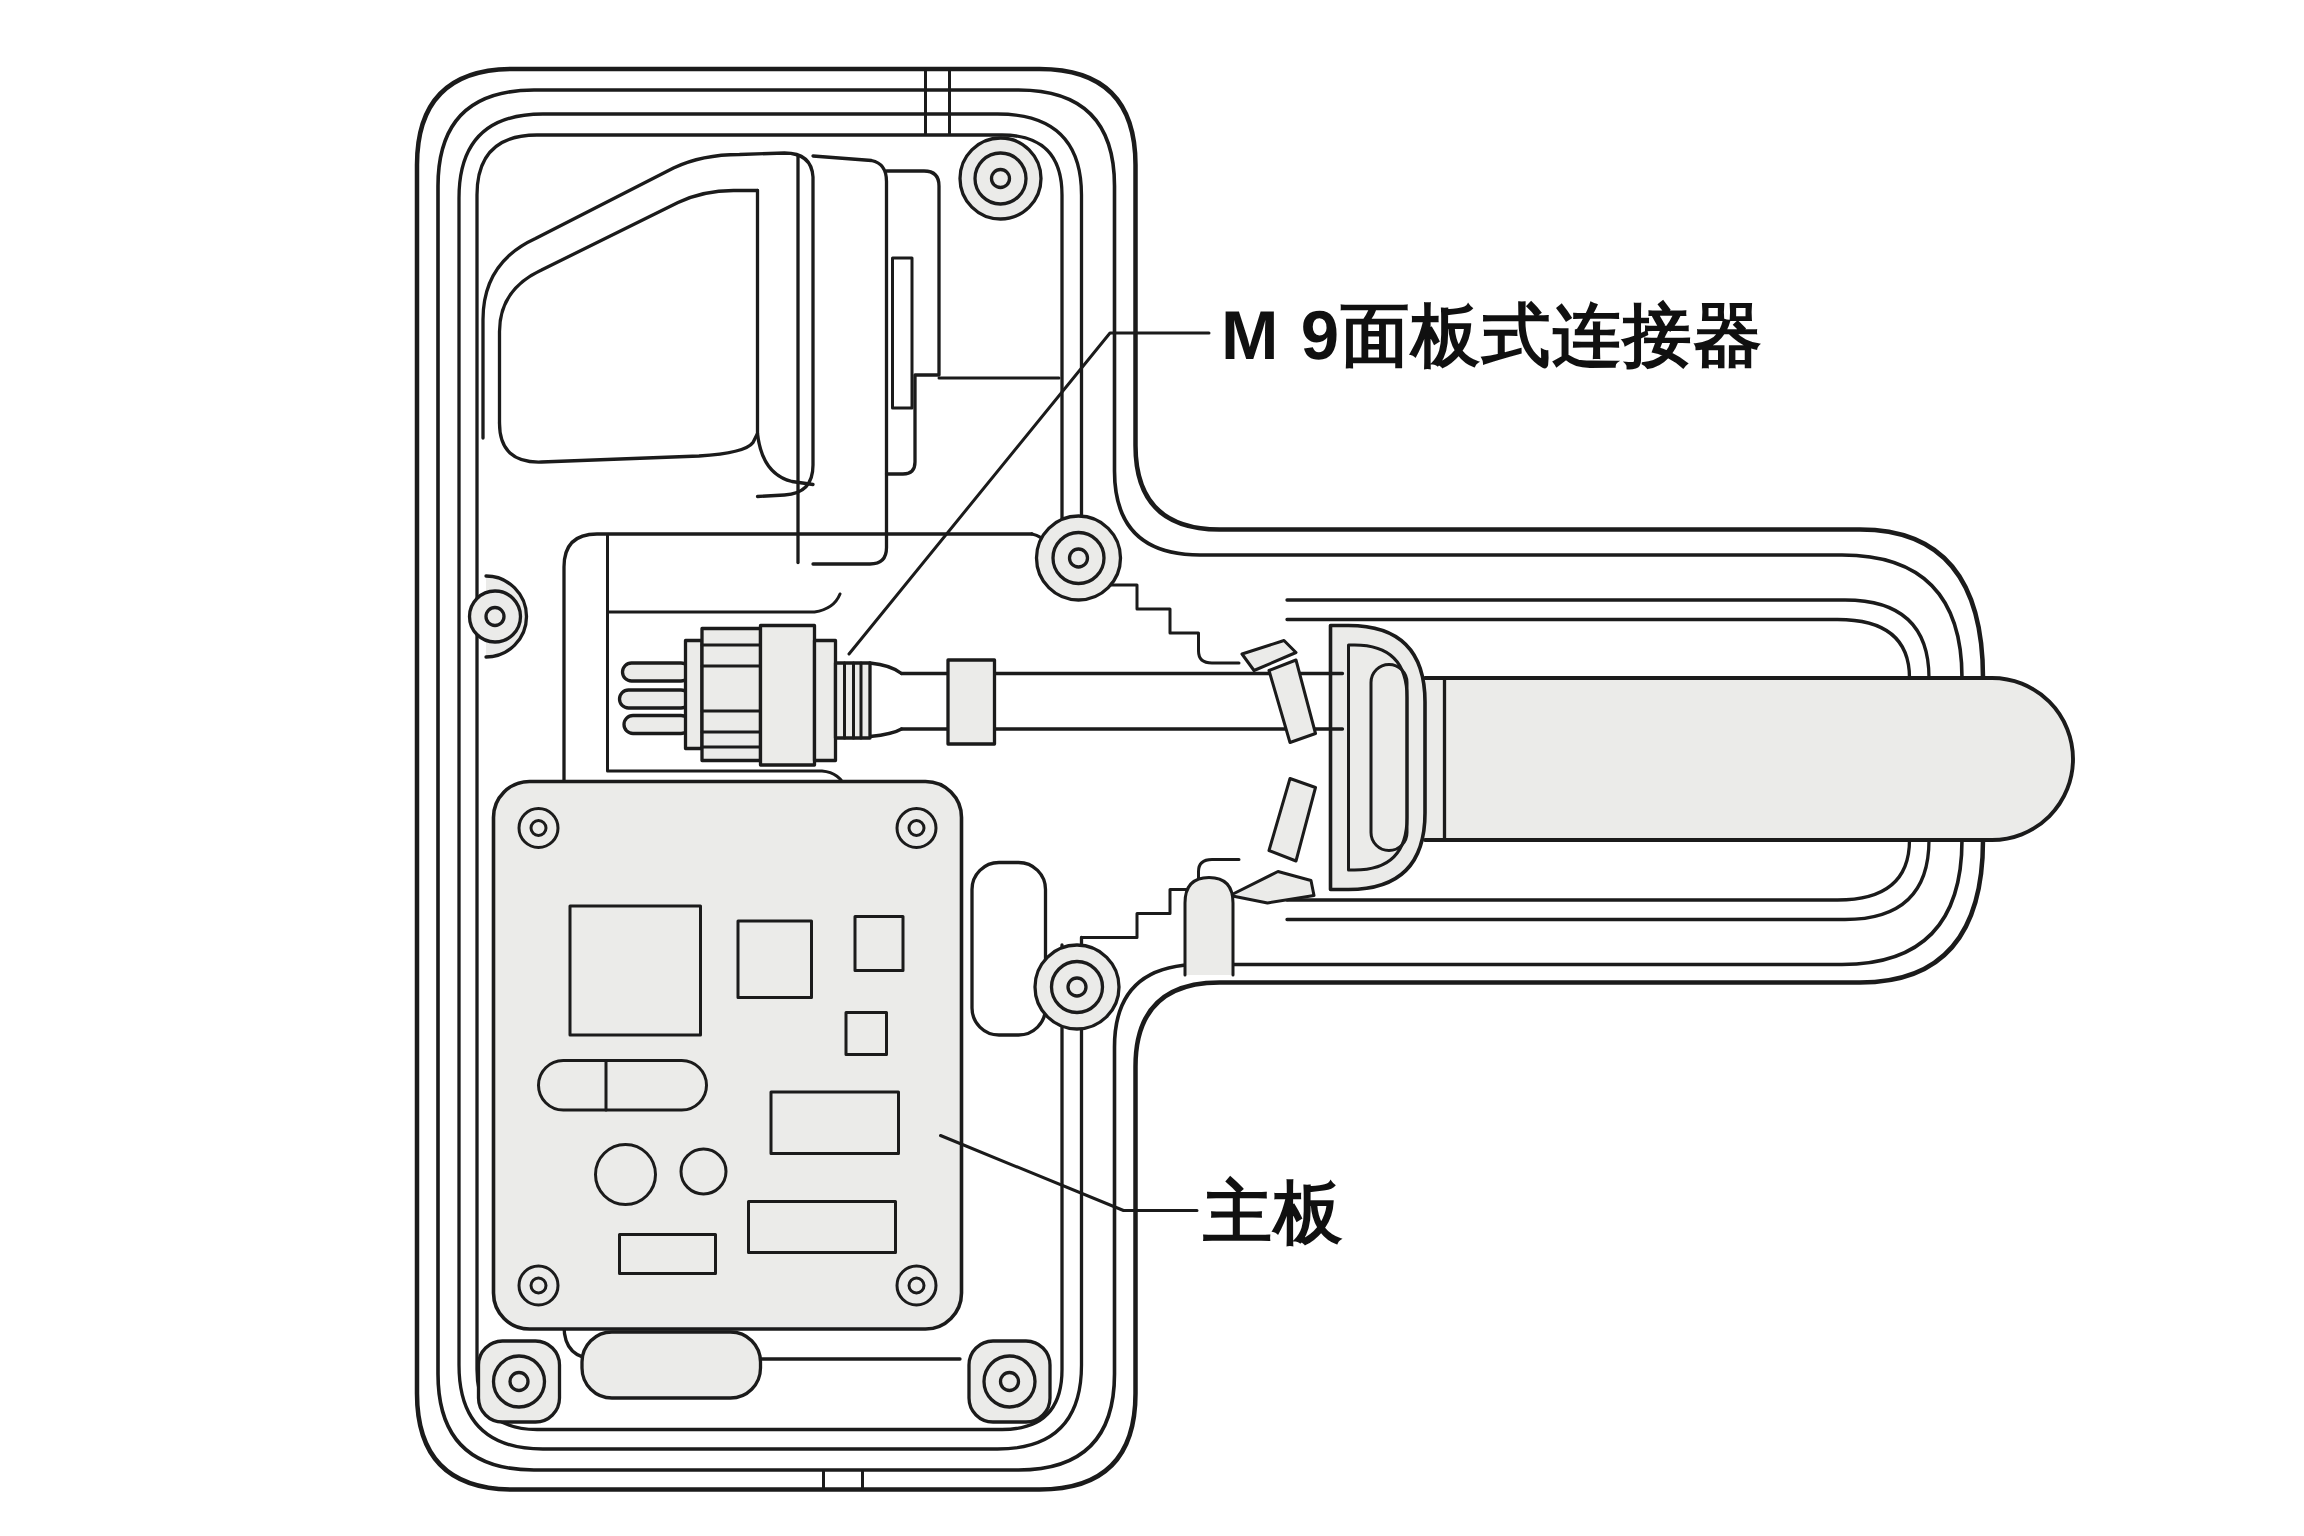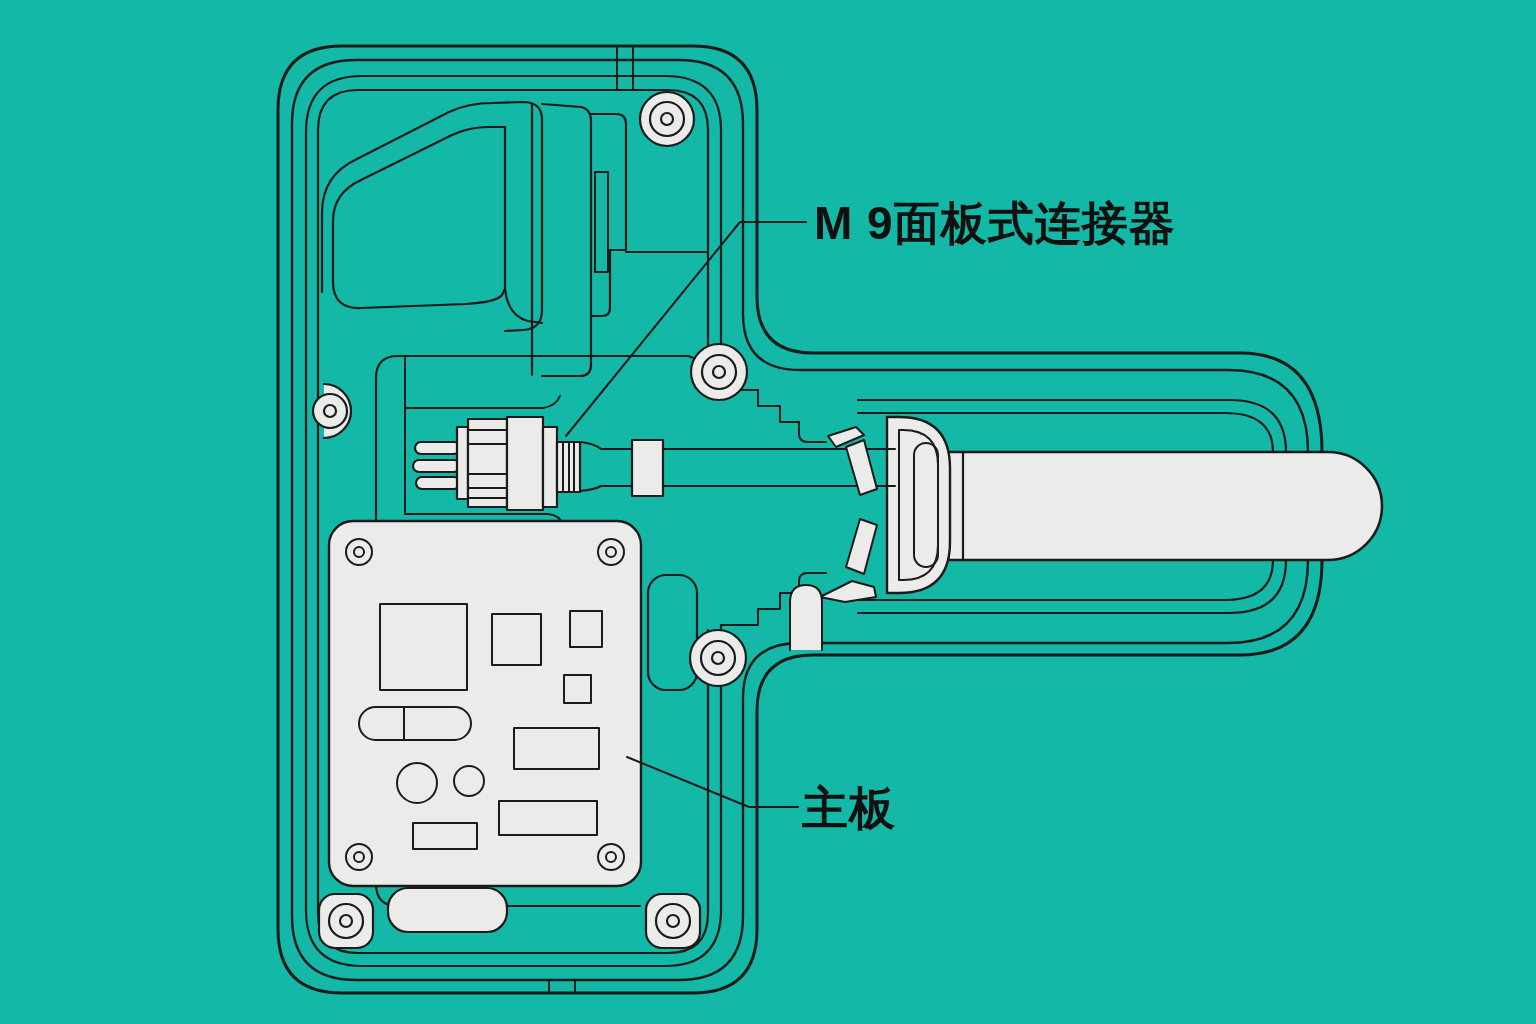--- a/index.html
+++ b/index.html
@@ -1,21 +1,21 @@
 <!DOCTYPE html>
 <html><head>
 <meta charset="utf-8">
 <style>
   html,body{margin:0;padding:0;}
   body{
     width:1536px;height:1024px;overflow:hidden;
     background:#ebebe9;
     font-family:"Liberation Sans","DejaVu Sans",sans-serif;
   }
-  .stage{position:relative;width:1536px;height:1024px;background:#14b8a6;}
+  .stage{position:relative;width:1536px;height:1024px;background:#ffffff;}
   svg{display:block;}
   .label-text{
     font-family:"Liberation Sans","DejaVu Sans",sans-serif;
     font-weight:bold;
     font-size:46px;
     fill:#101010;
     letter-spacing:1px;
   }
 </style>
 </head>

